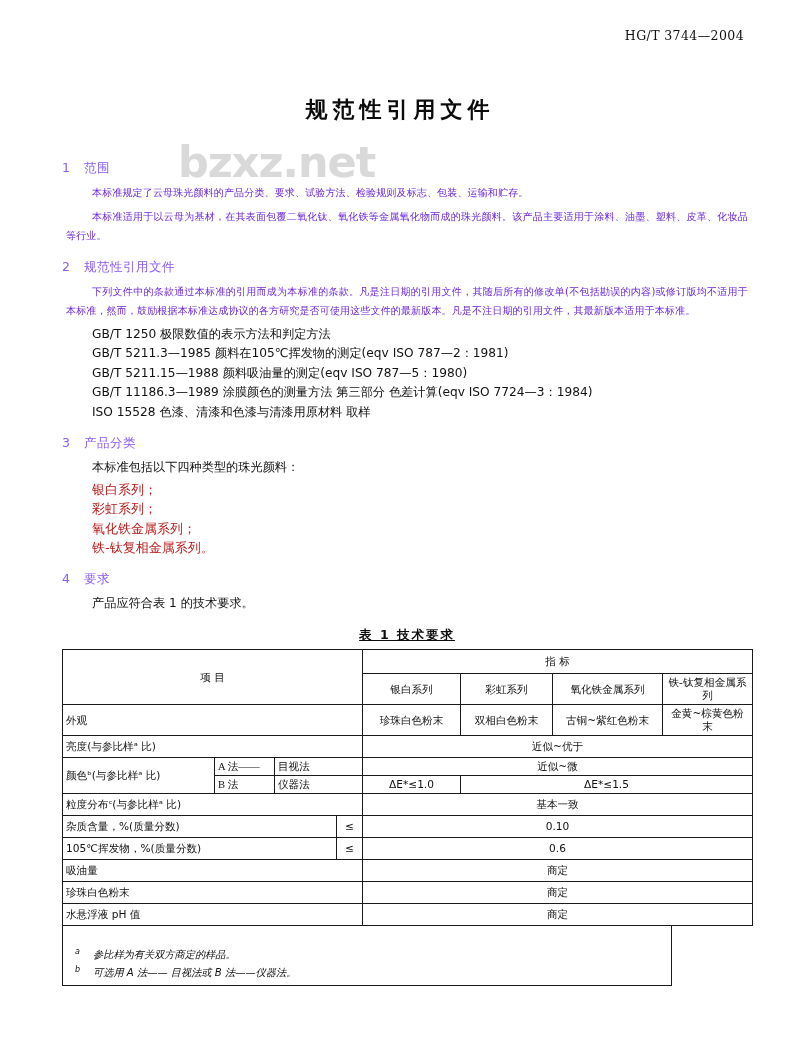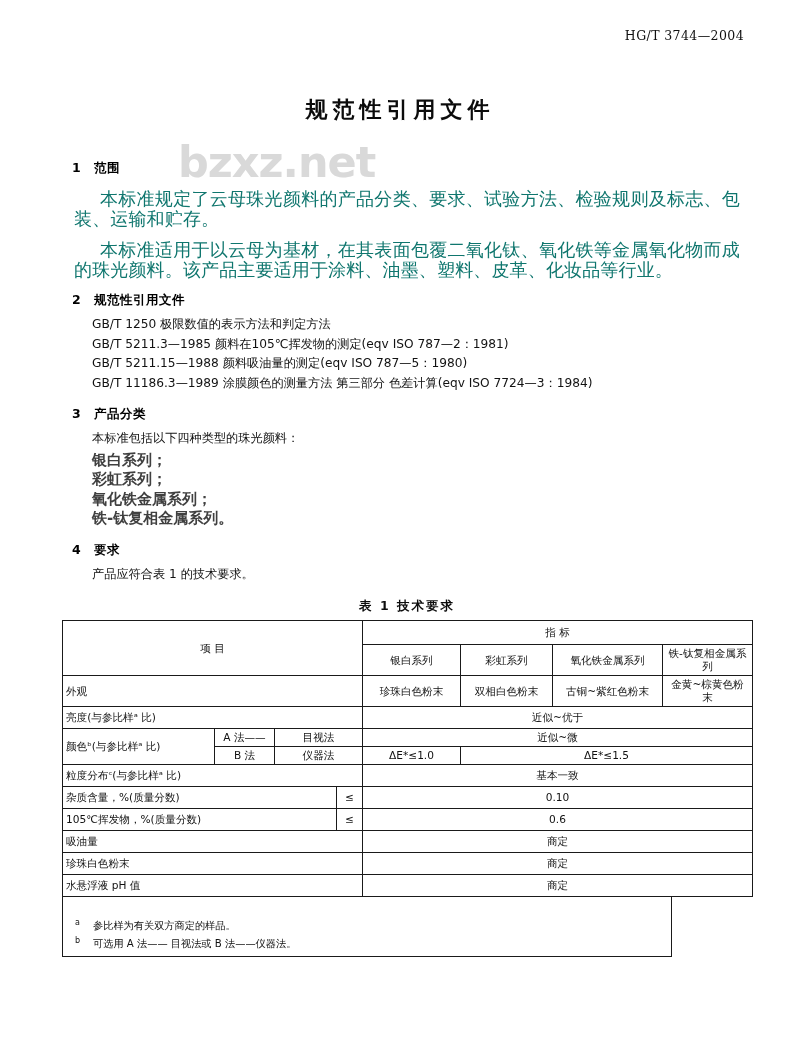--- a/index.html
+++ b/index.html
@@ -57,35 +57,35 @@
     color: #0b0b0b;
   }
   .body-wrap {
     position: absolute;
     left: 62px;
     top: 160px;
     width: 690px;
   }
   .sec-head {
     font-size: 12.5px;
-    font-weight: bold;
-    color: #000000;
-    margin: 0 0 6px 10px;
+    font-weight: normal;
+    color: #8b5cf6;
+    margin: 0 0 6px 0;
     letter-spacing: 0.5px;
   }
   .sec-head .num {
     display: inline-block;
     width: 22px;
   }
   .para {
-    font-size: 18px;
+    font-size: 10px;
     line-height: 19.5px;
     text-align: justify;
-    color: #0f766e;
-    margin: 12px;
+    color: #6d28d9;
+    margin: 4px;
     letter-spacing: 0.15px;
   }
   .para.indent {
     text-indent: 26px;
   }
   .block {
     margin-bottom: 13px;
   }
   .ref-list {
     margin: 3px 0 0 0;
@@ -98,41 +98,41 @@
     padding-left: 30px;
     color: #121212;
     white-space: nowrap;
   }
   .cls-list {
     margin: 2px 0 0 0;
     padding: 0;
     list-style: none;
   }
   .cls-list li {
-    font-size: 15px;
+    font-size: 13px;
     line-height: 19.5px;
     padding-left: 30px;
-    color: #404040;
-    font-weight: bold;
+    color: #b91c1c;
   }
   .req-line {
     font-size: 12.2px;
     line-height: 19.5px;
     padding-left: 30px;
     color: #121212;
   }
 
   
   .table-caption {
     text-align: center;
     font-size: 12.5px;
     font-weight: bold;
     letter-spacing: 2px;
     margin: 14px 0 5px 0;
     color: #0d0d0d;
+    text-decoration: underline;
   }
   table.spec {
     border-collapse: collapse;
     width: 690px;
     table-layout: fixed;
     font-size: 10.6px;
     color: #111111;
   }
   table.spec th,
   table.spec td {
@@ -153,32 +153,33 @@
     height: 17px;
   }
   td.center {
     text-align: center;
   }
   td.sym {
     text-align: center;
     width: 26px;
   }
   .sub-a, .sub-b {
-    text-align: center;
+    font-family: Liberation Serif, serif;
   }
   .nb { border-bottom: none !important; }
   .footnotes {
     border: 1px solid #1a1a1a;
     border-top: none;
     width: 610px;
     box-sizing: border-box;
     padding: 19px 6px 4px 6px;
     font-size: 10.2px;
     line-height: 14.5px;
     color: #111111;
+    font-style: italic;
   }
   .fn-row {
     white-space: nowrap;
   }
   .fn-mark {
     display: inline-block;
     width: 18px;
     padding-left: 6px;
     vertical-align: super;
     font-size: 8px;
@@ -204,25 +205,27 @@
           <span class="num">1</span><span>范围</span>
         </div>
         <p class="para indent">本标准规定了云母珠光颜料的产品分类、要求、试验方法、检验规则及标志、包装、运输和贮存。</p>
         <p class="para indent">本标准适用于以云母为基材，在其表面包覆二氧化钛、氧化铁等金属氧化物而成的珠光颜料。该产品主要适用于涂料、油墨、塑料、皮革、化妆品等行业。</p>
       </div>
 
       <div class="block">
         <div class="sec-head">
           <span class="num">2</span><span>规范性引用文件</span>
         </div>
+        <p class="para indent">下列文件中的条款通过本标准的引用而成为本标准的条款。凡是注日期的引用文件，其随后所有的修改单(不包括勘误的内容)或修订版均不适用于本标准，然而，鼓励根据本标准达成协议的各方研究是否可使用这些文件的最新版本。凡是不注日期的引用文件，其最新版本适用于本标准。</p>
         <ul class="ref-list">
           <li>GB/T 1250  极限数值的表示方法和判定方法</li>
           <li>GB/T 5211.3—1985   颜料在105℃挥发物的测定(eqv ISO 787—2：1981)</li>
           <li>GB/T 5211.15—1988   颜料吸油量的测定(eqv ISO 787—5：1980)</li>
           <li>GB/T 11186.3—1989   涂膜颜色的测量方法  第三部分  色差计算(eqv ISO 7724—3：1984)</li>
+          <li>ISO 15528  色漆、清漆和色漆与清漆用原材料  取样</li>
         </ul>
       </div>
 
       <div class="block">
         <div class="sec-head">
           <span class="num">3</span><span>产品分类</span>
         </div>
         <div class="req-line">本标准包括以下四种类型的珠光颜料：</div>
         <ul class="cls-list">
           <li>银白系列；</li>

